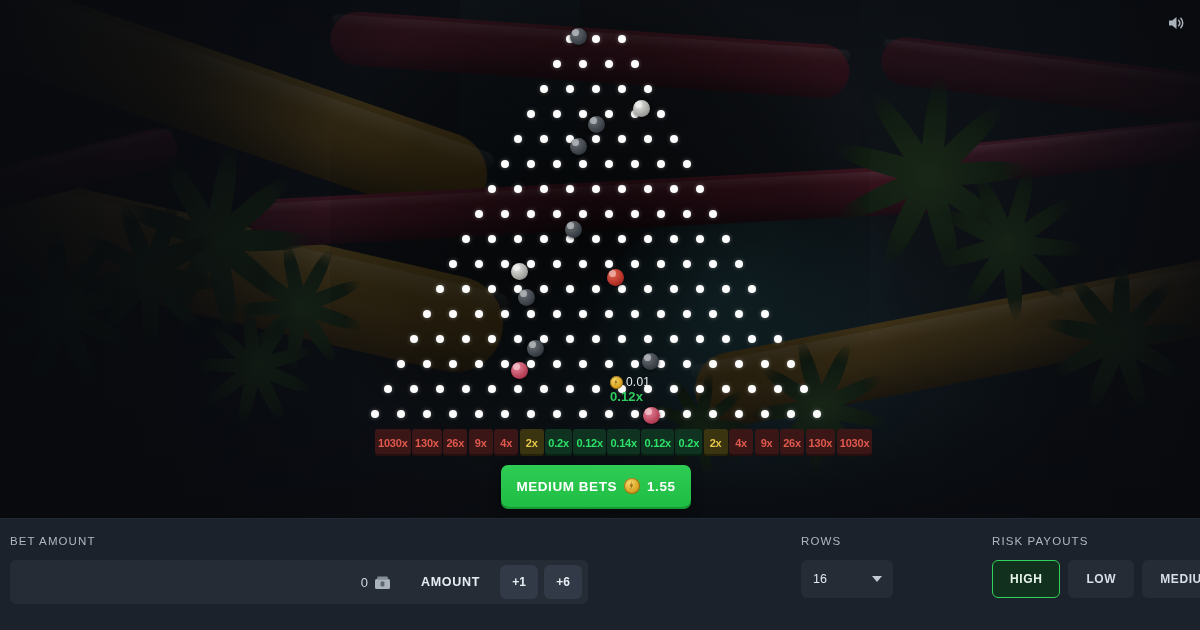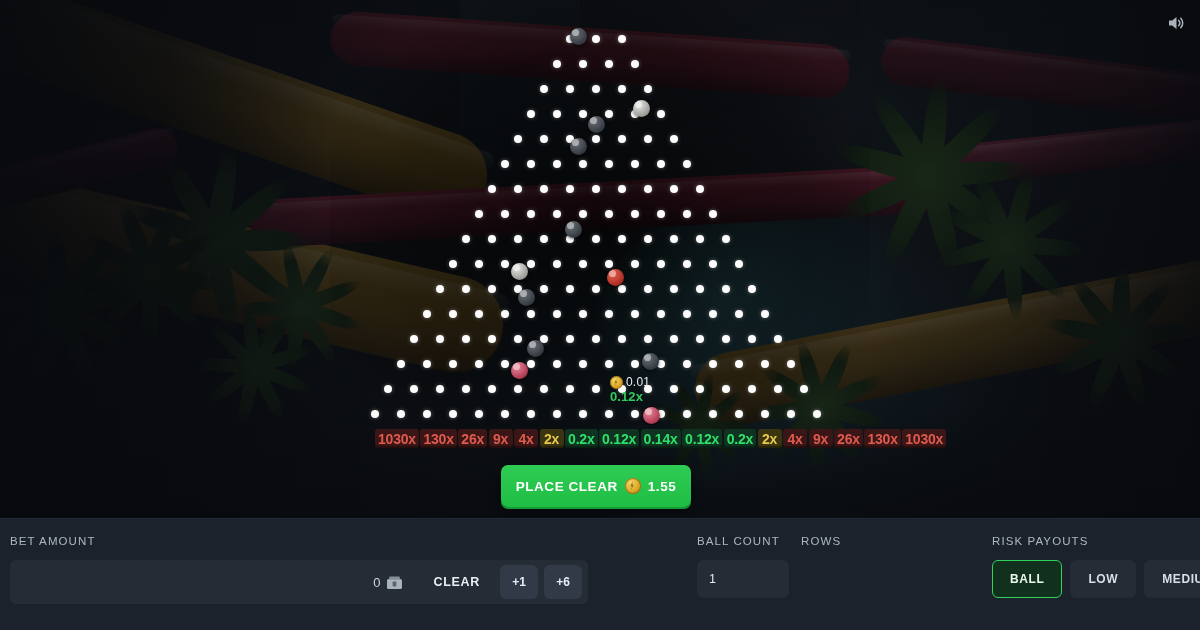--- a/index.html
+++ b/index.html
@@ -149,24 +149,24 @@
   }
   .win-amt{ color:#e9edf2; font-size:12px; font-weight:400; letter-spacing:.2px; }
   .win-mult{ color:#2ecc5f; font-size:13px; font-weight:700; letter-spacing:.1px; margin-top:1px;}
 
   
   .payouts{
     position:absolute; left:375px; top:429px;
     display:flex; gap:1.5px; align-items:stretch;
   }
   .chip{
-    height:19px; min-width:24px; padding:0 3px;
+    height:27px; min-width:24px; padding:0 3px;
     display:flex; align-items:center; justify-content:center;
     border-radius:3px;
-    font-size:14px; font-weight:700; letter-spacing:-.2px;
+    font-size:11px; font-weight:700; letter-spacing:-.2px;
     position:relative;
   }
   .chip.red   { background:#3a1616; color:#e05a4e; box-shadow:inset 0 -2px 0 rgba(0,0,0,.35); }
   .chip.gold  { background:#3b3410; color:#e7c84a; box-shadow:inset 0 -2px 0 rgba(0,0,0,.35); }
   .chip.green { background:#0f3320; color:#2ee06a; box-shadow:inset 0 -2px 0 rgba(0,0,0,.35); }
 
   
   .place-bets{
     position:absolute; left:501px; top:465px; width:190px; height:42px;
     background:linear-gradient(180deg,#2fcc55,#20bd44);
@@ -598,21 +598,21 @@
         <div class="chip green">0.2x</div>
         <div class="chip gold">2x</div>
         <div class="chip red">4x</div>
         <div class="chip red">9x</div>
         <div class="chip red">26x</div>
         <div class="chip red">130x</div>
         <div class="chip red">1030x</div>
       </div>
 
     <button class="place-bets">
-      <span>PLACE CLEAR</span>
+      <span>MEDIUM BETS</span>
       <span class="coin"></span>
       <span class="pb-amt">1.55</span>
     </button>
 
     <div class="sound-btn">
       <svg viewBox="0 0 20 18" width="20" height="18">
         <path d="M3 6.5h3.2L10.5 3v12L6.2 11.5H3z" fill="#c9d0d8"></path>
         <path d="M12.6 6.2a4.2 4.2 0 010 5.6" stroke="#c9d0d8" stroke-width="1.5" fill="none" stroke-linecap="round"></path>
         <path d="M14.8 4.2a7 7 0 010 9.6" stroke="#c9d0d8" stroke-width="1.5" fill="none" stroke-linecap="round"></path>
       </svg>
@@ -625,38 +625,38 @@
       <div class="ctrl-label">BET AMOUNT</div>
       <div class="bet-input">
         <span class="bet-value">0</span>
         <span class="wallet-ic">
           <svg viewBox="0 0 17 15" width="17" height="15">
             <rect x="1" y="4" width="15" height="10" rx="1.6" fill="#aab2bb"></rect>
             <rect x="3.2" y="1.5" width="10.6" height="3.2" rx="1" fill="#868f99"></rect>
             <rect x="6.6" y="6.4" width="3.8" height="5.2" rx="1" fill="#5d646d"></rect>
           </svg>
         </span>
-        <button class="clear-btn">CLEAR</button>
+        <button class="clear-btn">AMOUNT</button>
         <button class="step-btn">+1</button>
         <button class="step-btn">+6</button>
       </div>
     </div>
 
-    <div class="ballcount-section">
-      <div class="ctrl-label">BALL COUNT</div>
-      <input class="num-input" value="1" style="">
-    </div>
 
     <div class="rows-section">
       <div class="ctrl-label">ROWS</div>
+      <div class="select-wrap">
+        <div class="sel-input">16</div>
+        <span class="caret"></span>
+      </div>
     </div>
 
     <div class="risk-section">
       <div class="ctrl-label">RISK PAYOUTS</div>
       <div class="risk-group" id="risk-group">
-          <button class="risk-btn active">BALL</button>
+          <button class="risk-btn active">HIGH</button>
           <button class="risk-btn">LOW</button>
           <button class="risk-btn">MEDIUM</button>
         </div>
     </div>
 
   </div>
 </div>
 
 </body></html>

